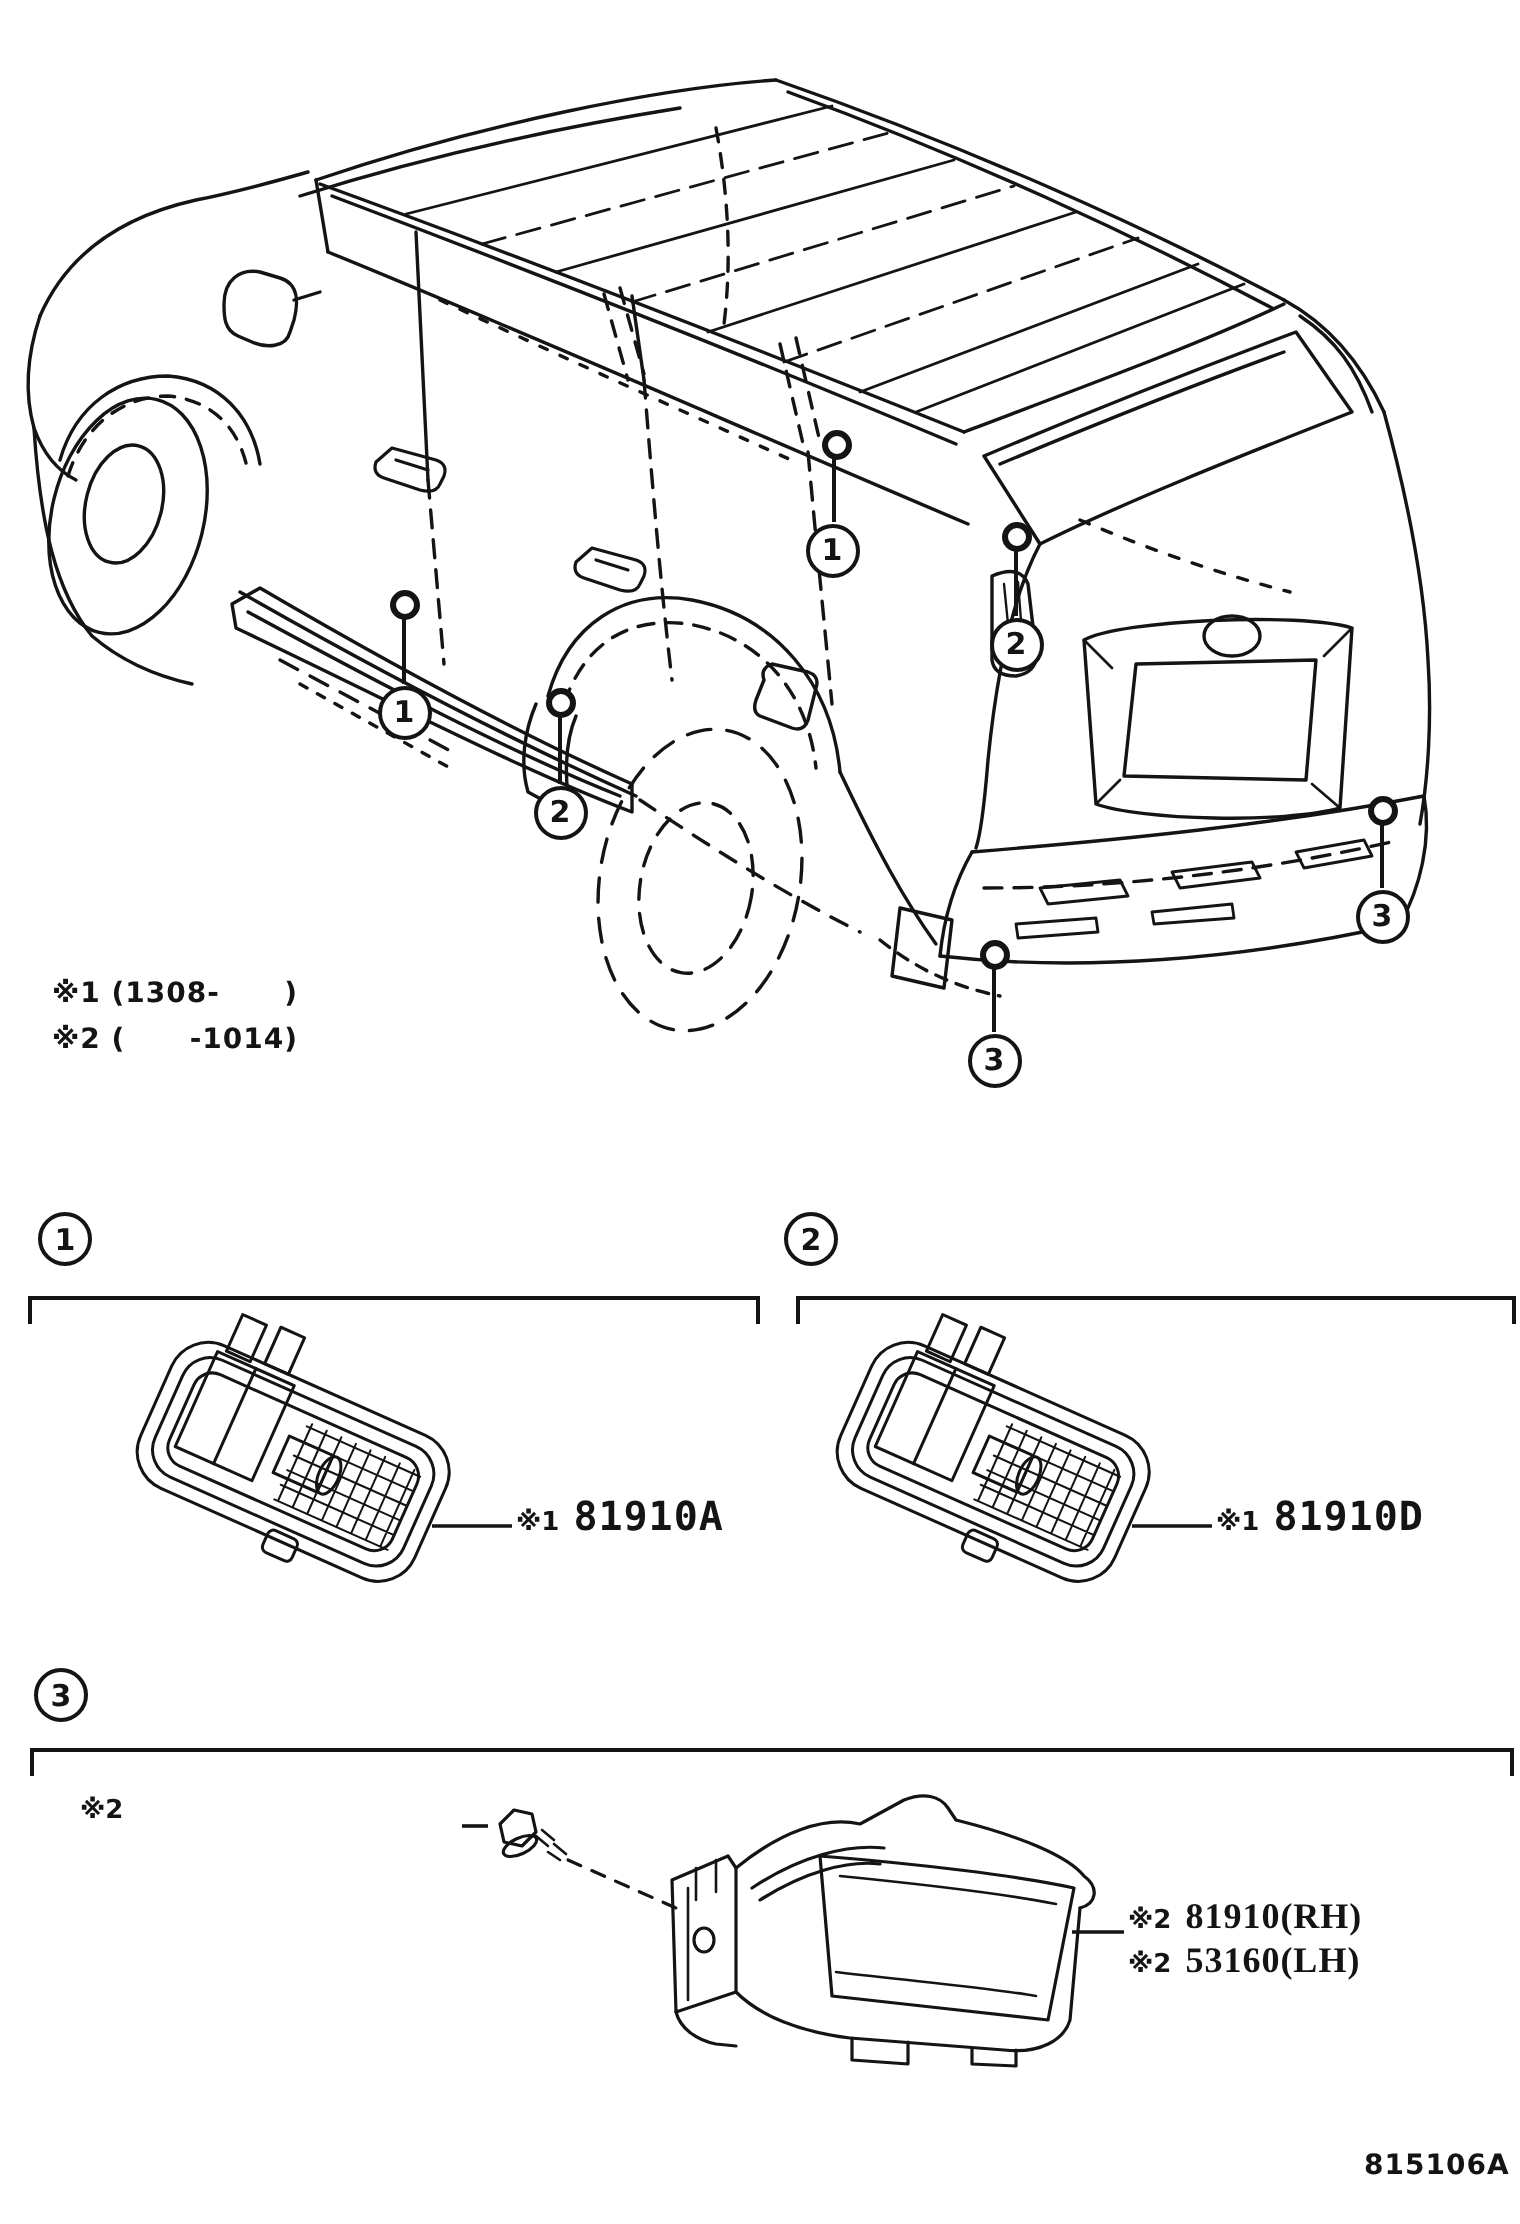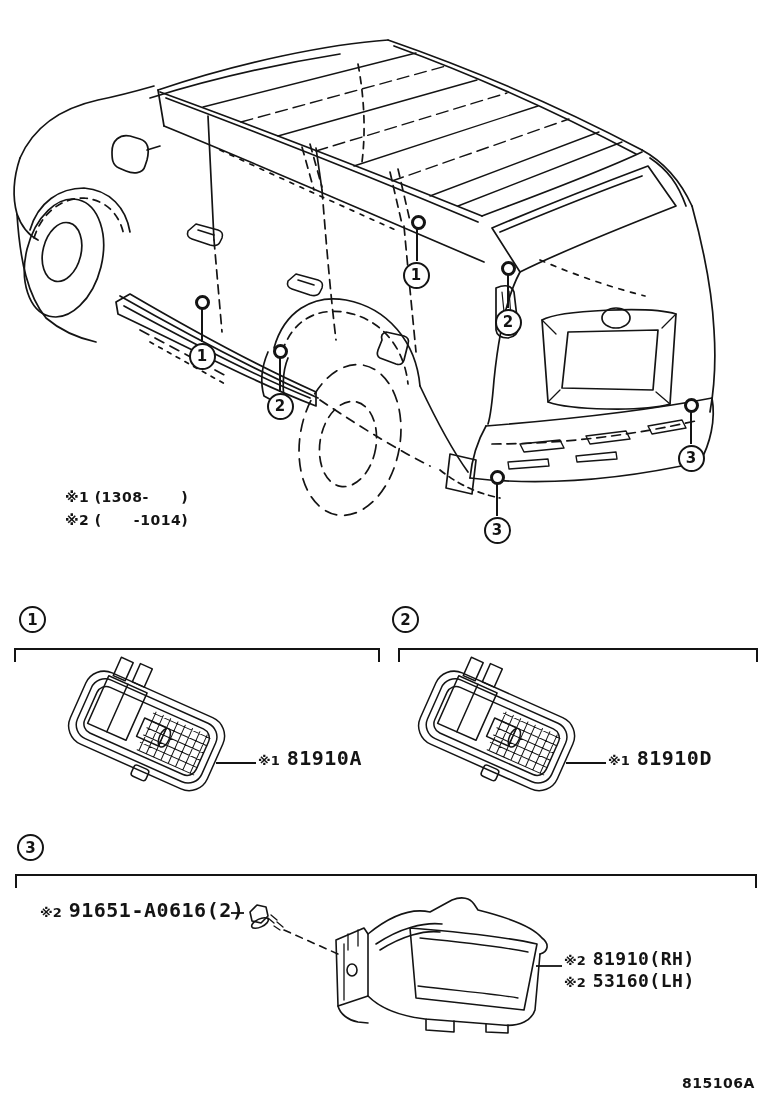--- a/index.html
+++ b/index.html
@@ -2,32 +2,32 @@
 <html><head>
 <meta charset="utf-8">
 <style>
   html,body{margin:0;padding:0;background:#e8e8e8;}
   .canvas{
     position:relative;width:760px;height:1112px;margin:0 auto;
     background:#ffffff;overflow:hidden;
     font-family:"DejaVu Sans", sans-serif;color:#141414;
   }
   svg{position:absolute;left:0;top:0;}
-  .note{position:absolute;font-size:14px;font-weight:bold;white-space:pre;letter-spacing:.5px;margin-left:39px;}
+  .note{position:absolute;font-size:14px;font-weight:bold;white-space:pre;letter-spacing:.5px;}
   .sec-circle{
     position:absolute;width:27px;height:27px;border:2px solid #141414;border-radius:50%;
     box-sizing:border-box;display:flex;align-items:center;justify-content:center;
     font-size:15px;font-weight:bold;background:#fff;
   }
   .bracket{position:absolute;height:14px;border-top:2px solid #141414;
     border-left:2px solid #141414;border-right:2px solid #141414;box-sizing:border-box;}
   .part-label{position:absolute;display:flex;align-items:baseline;gap:7px;white-space:nowrap;}
   .pl-prefix{font-size:13px;font-weight:bold;}
   .pl-number{font-family:"DejaVu Sans Mono", monospace;font-size:20px;font-weight:bold;letter-spacing:.5px;}
-  .pl-number.small{font-size:18px;}
+  .pl-number.small{font-size:18px;font-family:Liberation Serif, serif;}
   .doc-code{position:absolute;font-size:14px;font-weight:bold;letter-spacing:.5px;text-align:center;}
   .co-ring{position:absolute;width:15px;height:15px;border:3.5px solid #141414;border-radius:50%;
     box-sizing:border-box;background:#fff;}
   .co-line{position:absolute;width:2px;background:#141414;}
   .co-circle{position:absolute;width:27px;height:27px;border:2px solid #141414;border-radius:50%;
     box-sizing:border-box;display:flex;align-items:center;justify-content:center;
     font-size:15px;font-weight:bold;background:#fff;}
 </style>
 </head>
 <body>
@@ -215,21 +215,20 @@
   <div class="part-label" style="left:258px;top:746px">
     <span class="pl-prefix">※1</span>
     <span class="pl-number">81910A</span>
   </div>
   <div class="part-label" style="left:608px;top:746px">
     <span class="pl-prefix">※1</span>
     <span class="pl-number">81910D</span>
   </div>
   <div class="part-label" style="left:40px;top:898px">
     <span class="pl-prefix">※2</span>
-    <span class="pl-number">91651-A0616(2)</span>
   </div>
   <div class="part-label" style="left:564px;top:948px">
     <span class="pl-prefix">※2</span>
     <span class="pl-number small">81910(RH)</span>
   </div>
   <div class="part-label" style="left:564px;top:970px">
     <span class="pl-prefix">※2</span>
     <span class="pl-number small">53160(LH)</span>
   </div>
 

